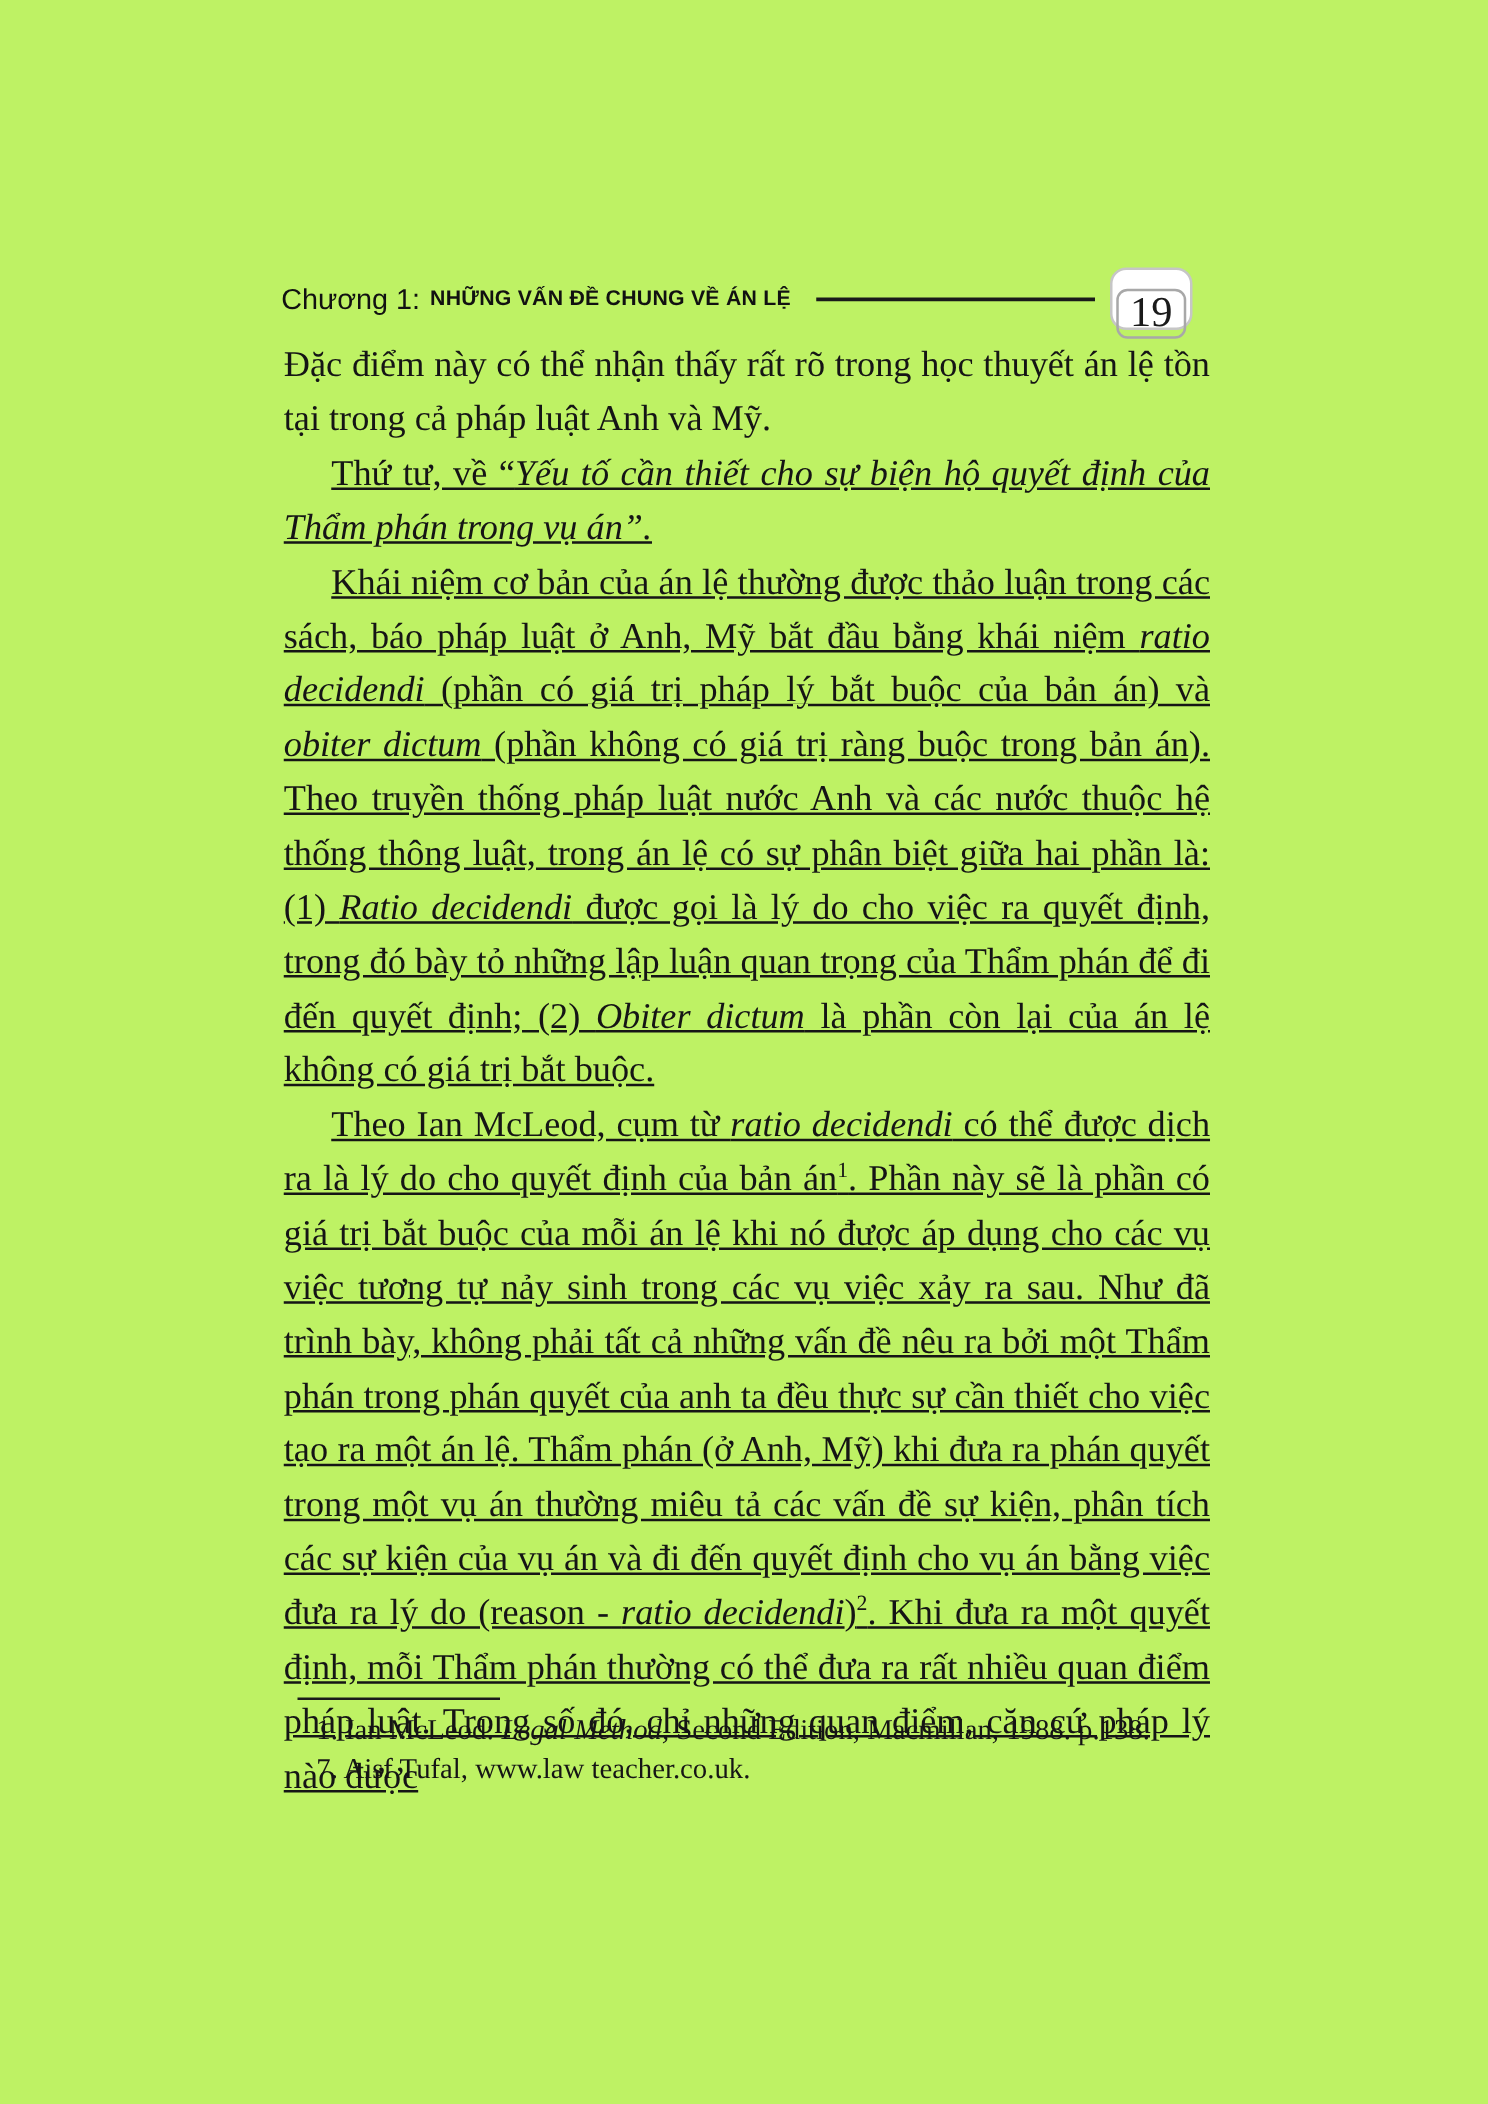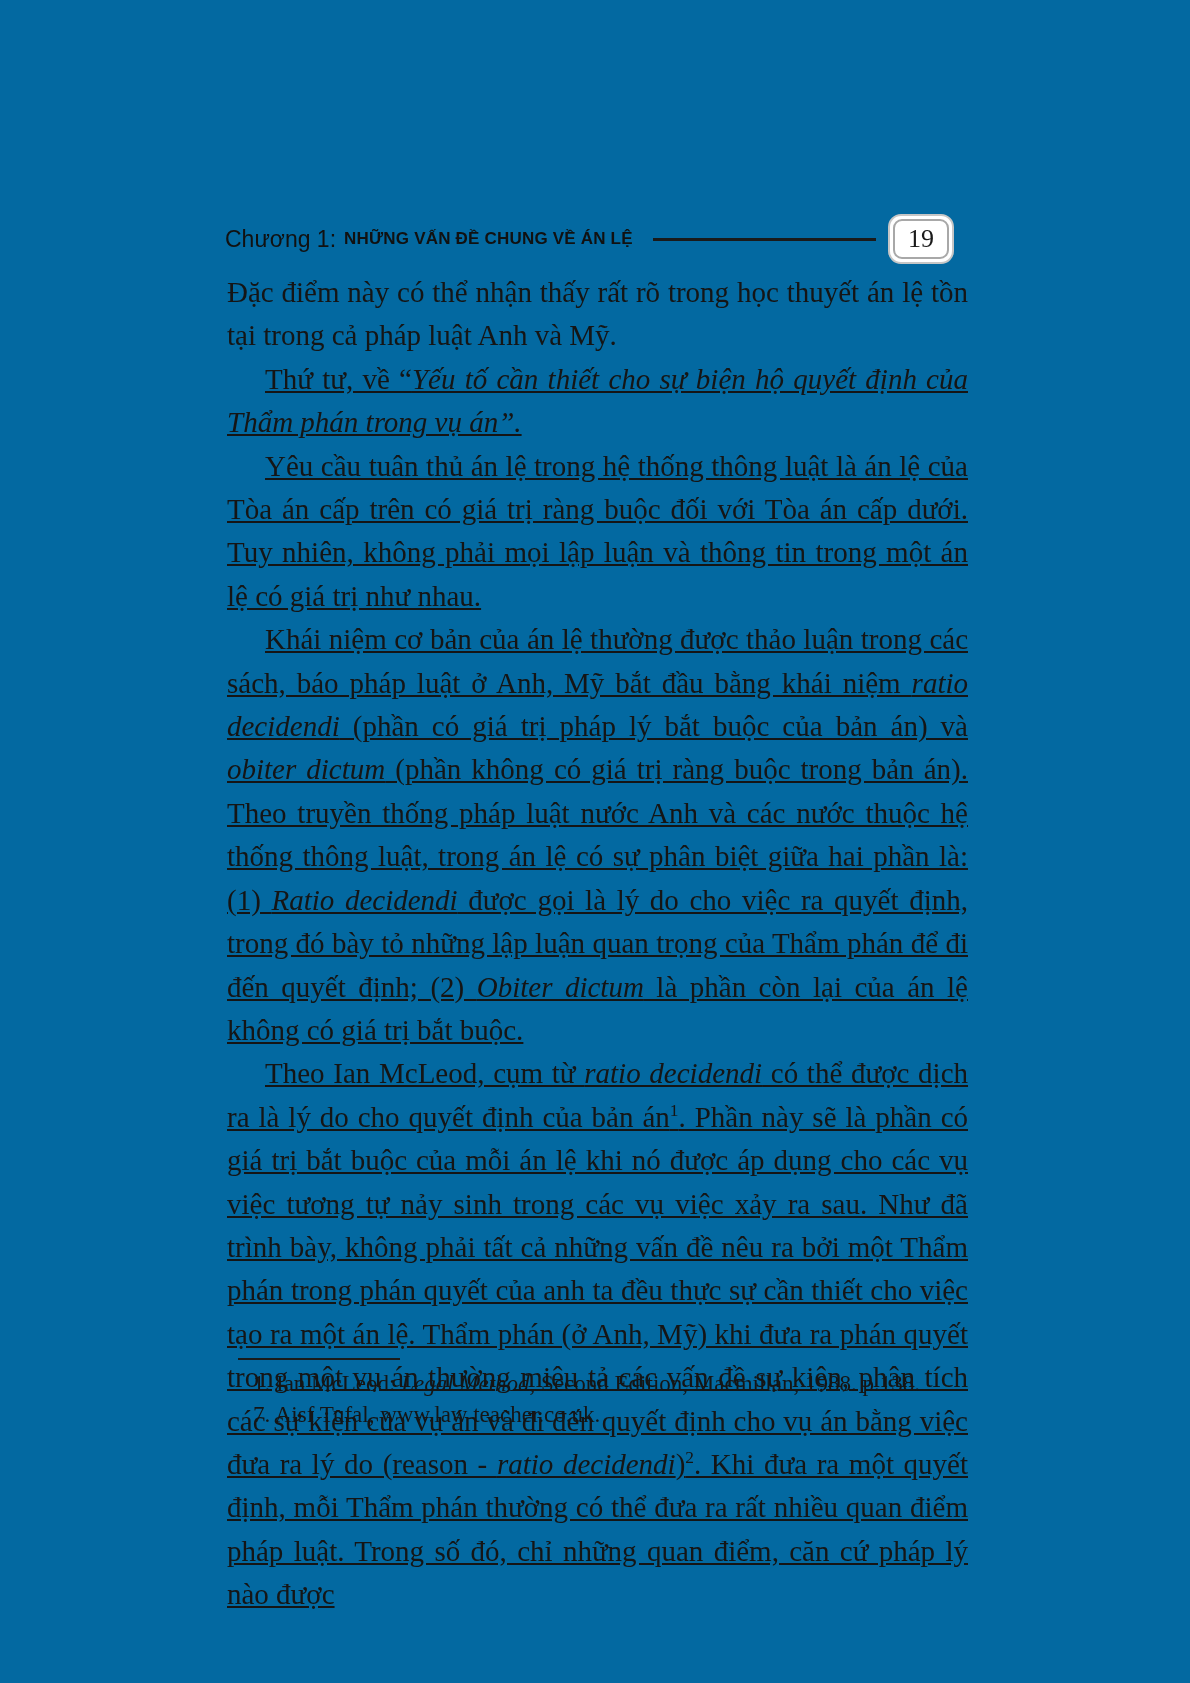--- a/index.html
+++ b/index.html
@@ -1,20 +1,20 @@
 <!DOCTYPE html>
 <html><head>
 <meta charset="utf-8">
 <style>
   html, body { margin: 0; padding: 0; background: #ffffff; }
   .page {
     position: relative;
     width: 1190px;
     height: 1683px;
-    background: #0369a1;
+    background: #bef264;
     color: #111111;
     font-family: "Liberation Serif", serif;
     overflow: hidden;
   }
 
   
   .header {
     position: absolute;
     top: 213px;
     left: 225px;
@@ -43,22 +43,23 @@
   .page-box-inner {
     width: 100%;
     height: 100%;
     border: 2px solid #a8a8a8;
     border-radius: 9px;
     box-sizing: border-box;
     display: flex;
     align-items: center;
     justify-content: center;
     font-family: "Liberation Serif", serif;
-    font-size: 26px;
+    font-size: 34px;
     color: #1a1a1a;
+    margin-top: 12px;
   }
 
   
   .body-text {
     position: absolute;
     top: 271px;
     left: 227px;
     width: 741px;
     font-size: 29px;
     line-height: 43.4px;
@@ -98,21 +99,20 @@
     <span class="chapter-title">NHỮNG VẤN ĐỀ CHUNG VỀ ÁN LỆ</span>
     <span class="header-rule"></span>
     <span class="page-box">
       <span class="page-box-inner">19</span>
     </span>
   </div>
 
   <div class="body-text">
     <p><span>Đặc điểm này có thể nhận thấy rất rõ trong học thuyết án lệ tồn tại trong cả pháp luật Anh và Mỹ.</span></p>
     <p class="ind"><span>Thứ tư, về “</span><span class="it">Yếu tố cần thiết cho sự biện hộ quyết định của Thẩm phán trong vụ án”.</span></p>
-    <p class="ind"><span>Yêu cầu tuân thủ án lệ trong hệ thống thông luật là án lệ của Tòa án cấp trên có giá trị ràng buộc đối với Tòa án cấp dưới. Tuy nhiên, không phải mọi lập luận và thông tin trong một án lệ có giá trị như nhau.</span></p>
     <p class="ind"><span>Khái niệm cơ bản của án lệ thường được thảo luận trong các sách, báo pháp luật ở Anh, Mỹ bắt đầu bằng khái niệm </span><span class="it">ratio decidendi</span><span> (phần có giá trị pháp lý bắt buộc của bản án) và </span><span class="it">obiter dictum</span><span> (phần không có giá trị ràng buộc trong bản án). Theo truyền thống pháp luật nước Anh và các nước thuộc hệ thống thông luật, trong án lệ có sự phân biệt giữa hai phần là: (1) </span><span class="it">Ratio decidendi</span><span> được gọi là lý do cho việc ra quyết định, trong đó bày tỏ những lập luận quan trọng của Thẩm phán để đi đến quyết định; (2) </span><span class="it">Obiter dictum</span><span> là phần còn lại của án lệ không có giá trị bắt buộc.</span></p>
     <p class="ind"><span>Theo Ian McLeod, cụm từ </span><span class="it">ratio decidendi</span><span> có thể được dịch ra là lý do cho quyết định của bản án</span><sup>1</sup><span>. Phần này sẽ là phần có giá trị bắt buộc của mỗi án lệ khi nó được áp dụng cho các vụ việc tương tự nảy sinh trong các vụ việc xảy ra sau. Như đã trình bày, không phải tất cả những vấn đề nêu ra bởi một Thẩm phán trong phán quyết của anh ta đều thực sự cần thiết cho việc tạo ra một án lệ. Thẩm phán (ở Anh, Mỹ) khi đưa ra phán quyết trong một vụ án thường miêu tả các vấn đề sự kiện, phân tích các sự kiện của vụ án và đi đến quyết định cho vụ án bằng việc đưa ra lý do (reason - </span><span class="it">ratio decidendi</span><span>)</span><sup>2</sup><span>. Khi đưa ra một quyết định, mỗi Thẩm phán thường có thể đưa ra rất nhiều quan điểm pháp luật. Trong số đó, chỉ những quan điểm, căn cứ pháp lý nào được</span></p>
   </div>
 
   <div class="footnotes">
     <div class="fn-rule"></div>
     <div class="footnote"><span>1. Ian McLeod: </span><span class="it">Legal Method,</span><span> Second Edition, Macmillan, 1988. p.138.</span></div>
     <div class="footnote"><span>7. Aisf Tufal, www.law teacher.co.uk.</span></div>
   </div>
 

